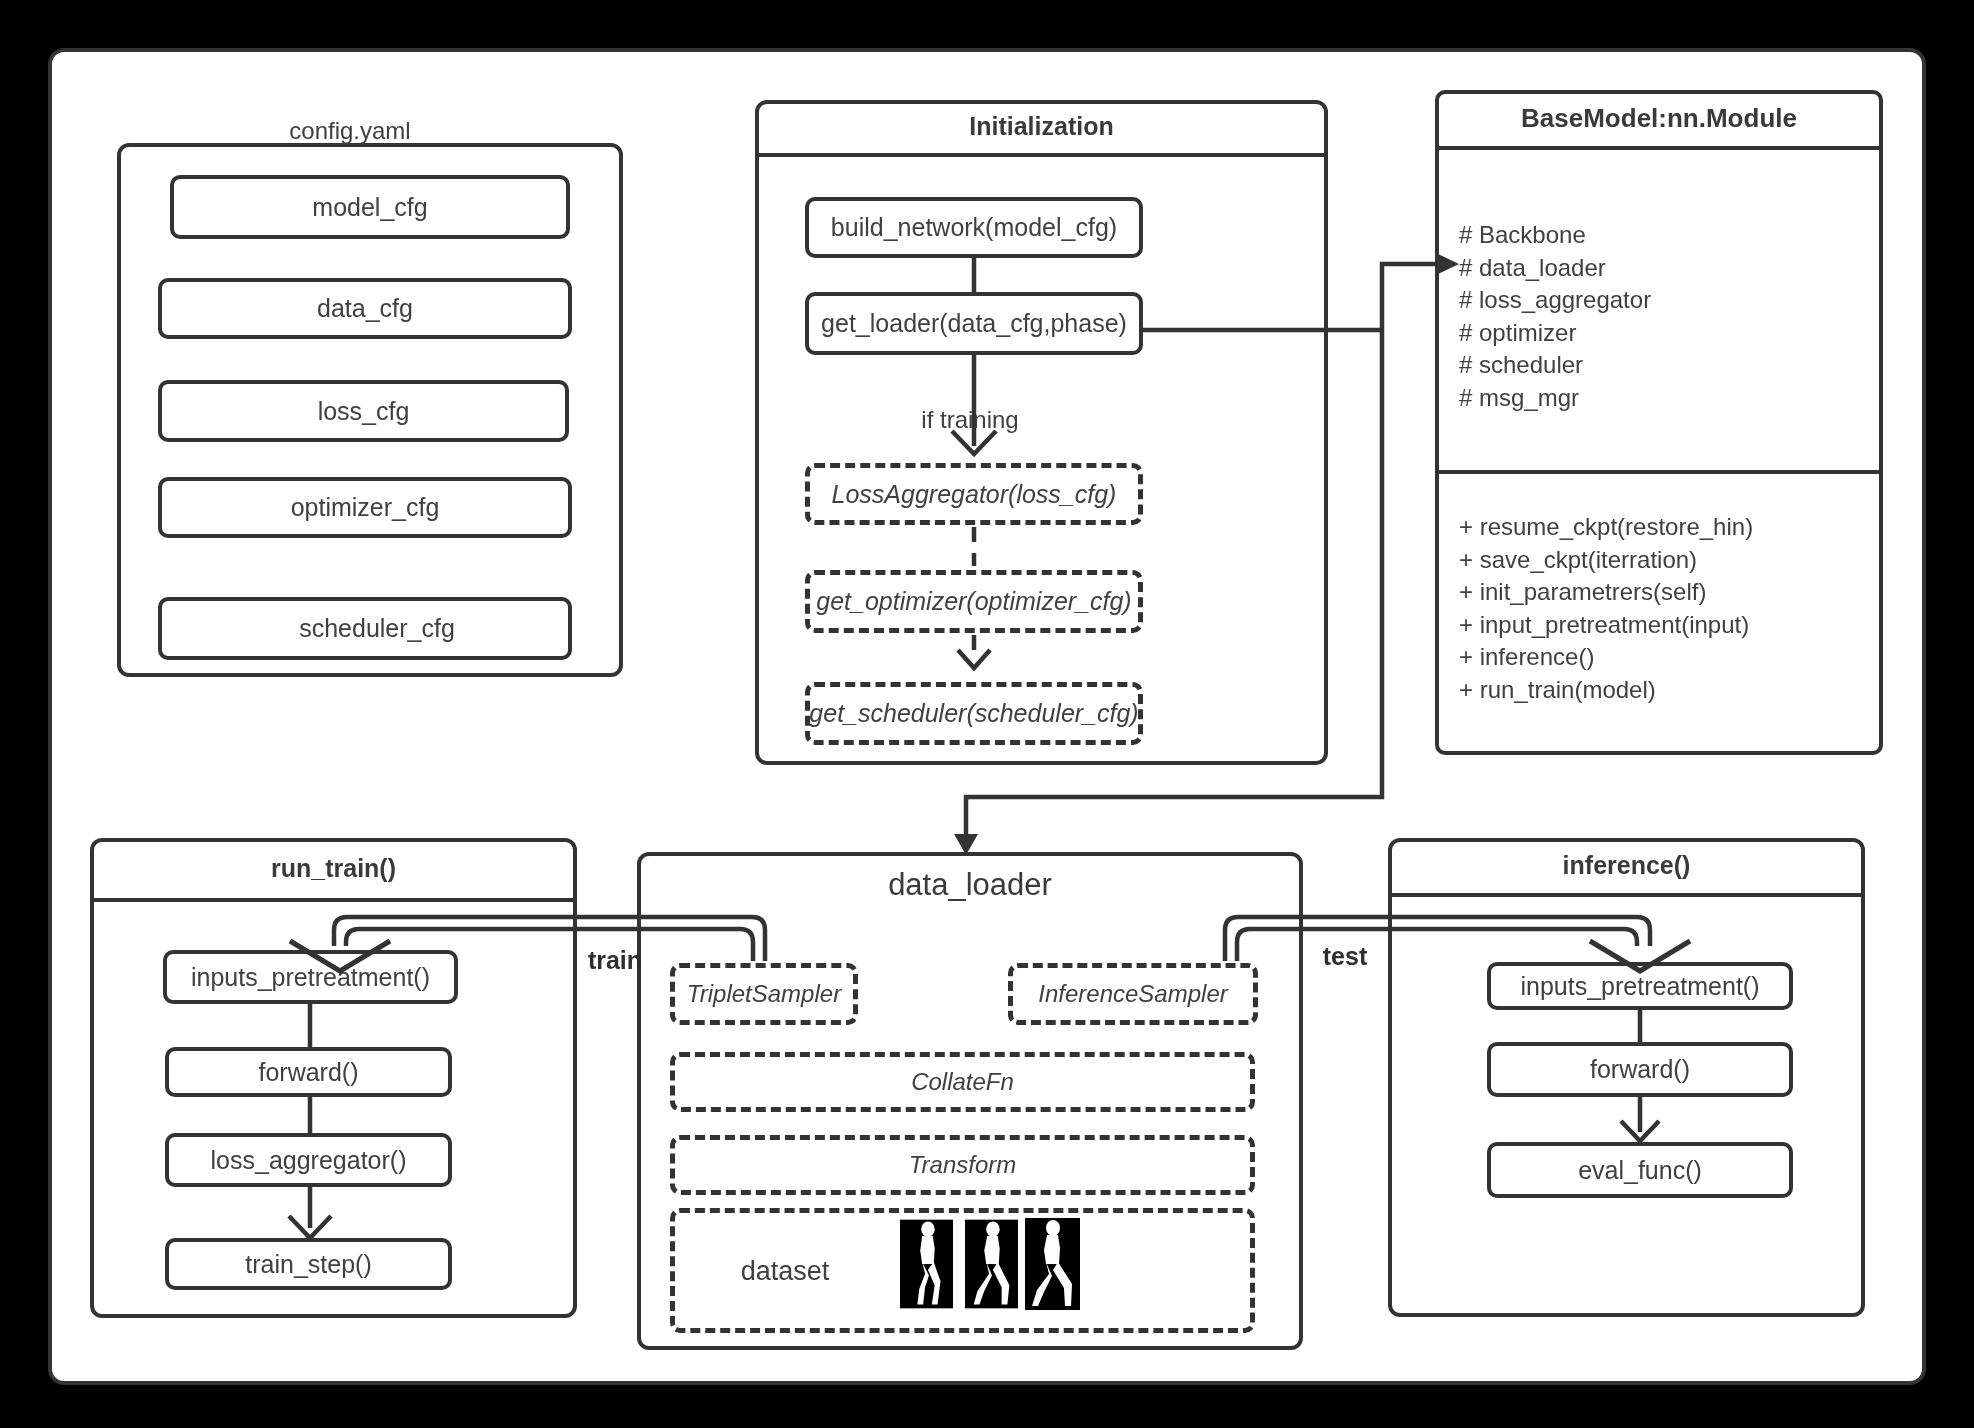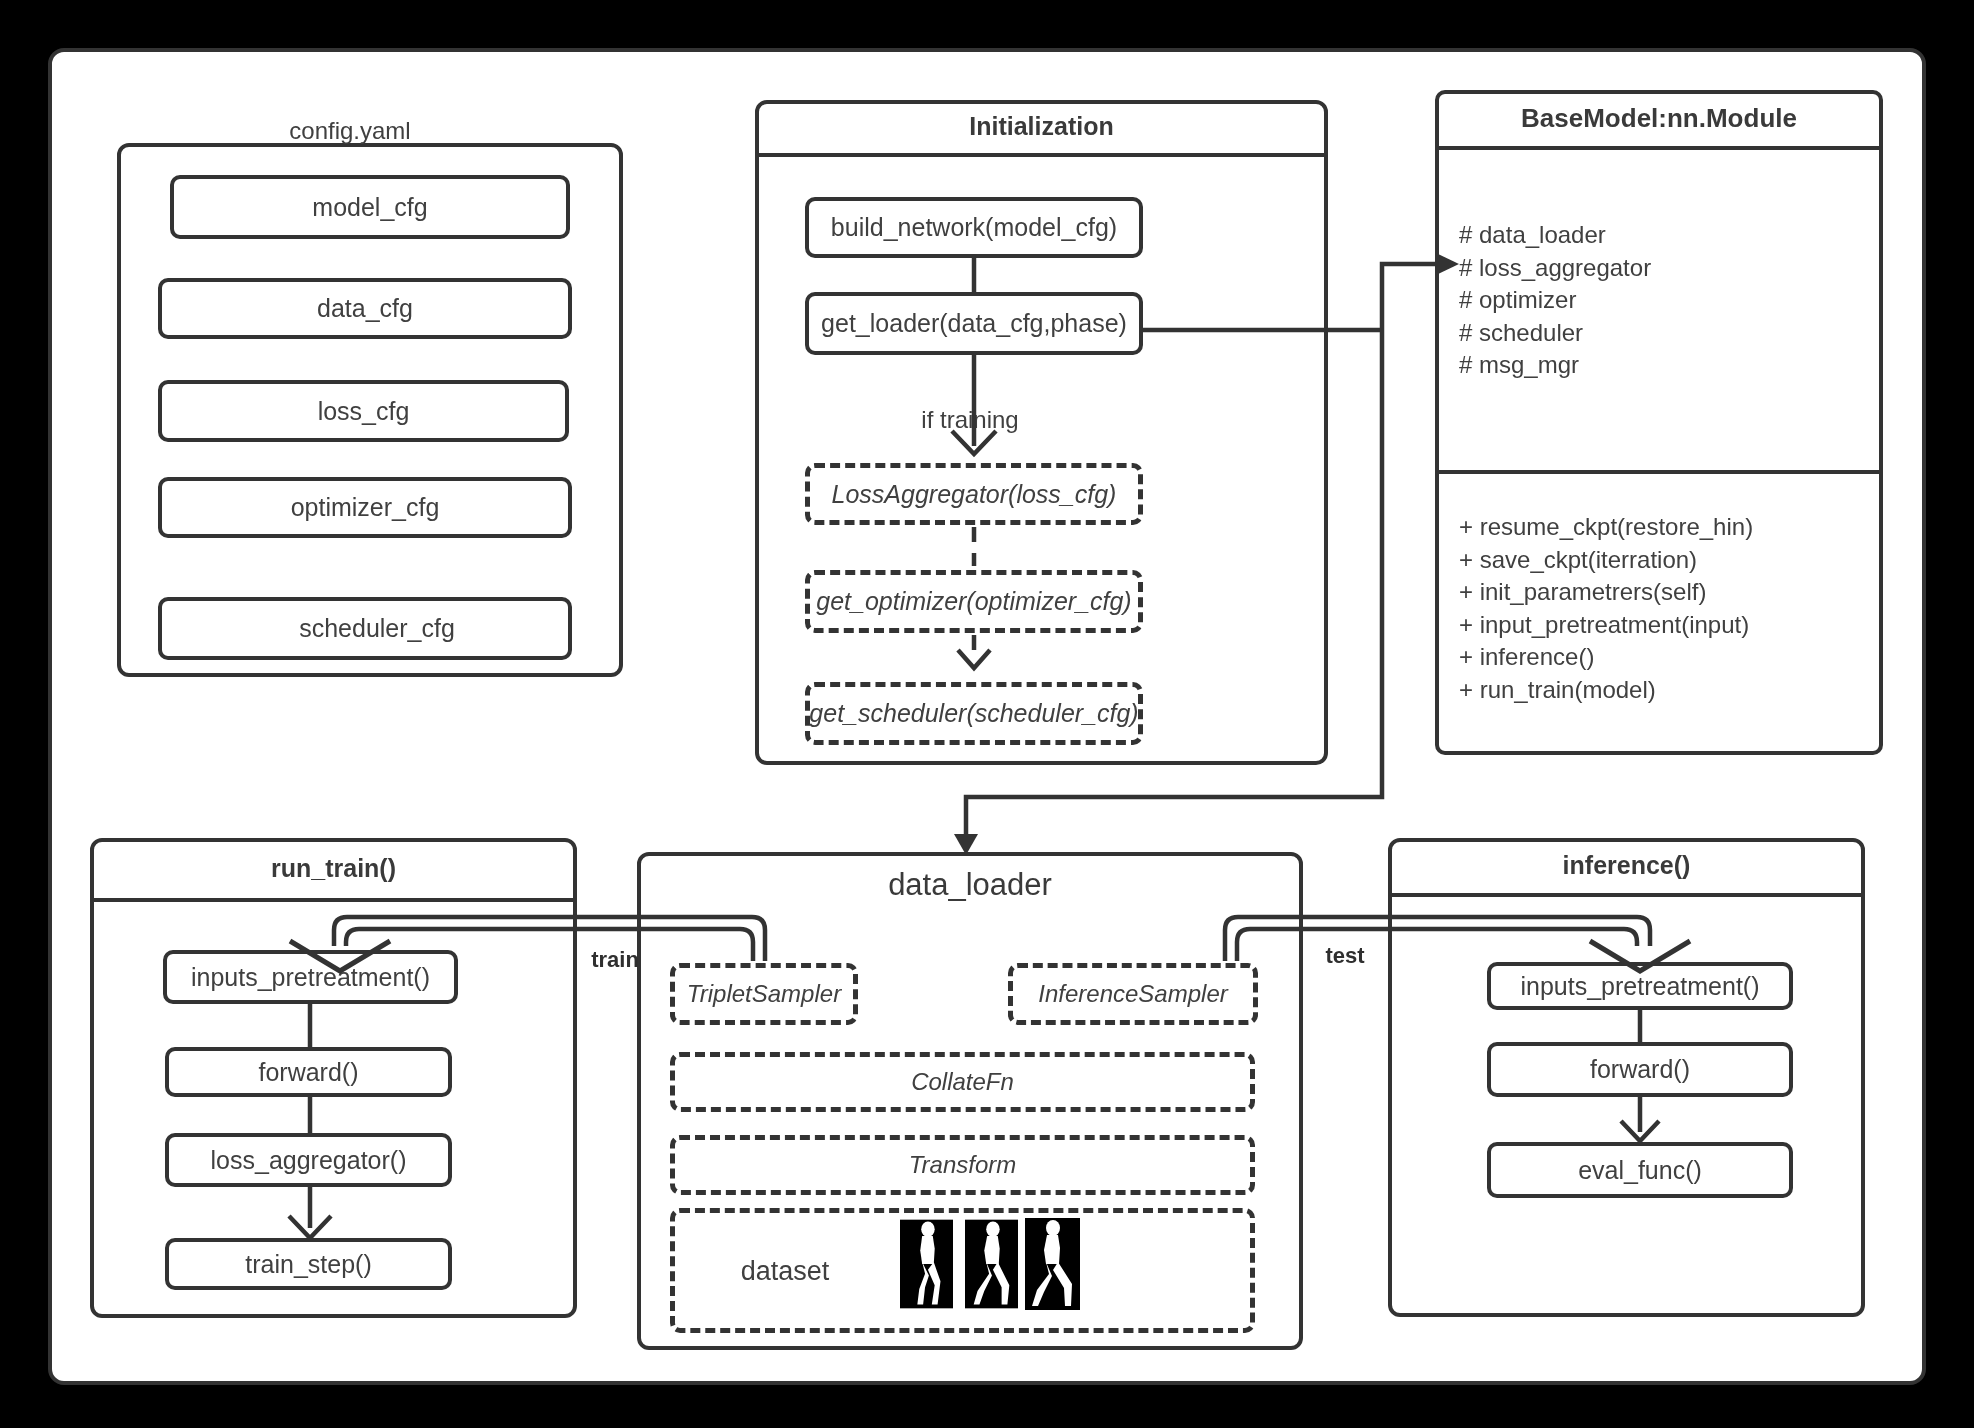--- a/index.html
+++ b/index.html
@@ -38,21 +38,21 @@
     font-size:25px;color:#404040;z-index:3;
     white-space:nowrap;
   }
   .dashed{
     border:5px dashed #333;border-radius:10px;background:transparent;font-style:italic;
   }
   .label{
     display:flex;align-items:center;justify-content:center;
     font-size:24px;color:#404040;z-index:2;white-space:nowrap;
   }
-  .edge-label{font-weight:bold;font-size:22px;color:#2f2f2f;z-index:4;}
+  .edge-label{font-weight:bold;font-size:25px;color:#2f2f2f;z-index:4;}
   .list{z-index:2;font-size:24px;color:#404040;}
   .list div{height:32.6px;line-height:32.6px;white-space:nowrap;}
   .divider{border-top:4px solid #333;z-index:2;}
   .fig{z-index:3;}
   #wires{position:absolute;left:0;top:0;width:1974px;height:1428px;z-index:10;pointer-events:none;}
 </style>
 </head>
 <body>
 
 <div class="abs canvas"></div>
@@ -70,20 +70,21 @@
 <div class="abs node" style="left:805px;top:197px;width:338px;height:61px;">build_network(model_cfg)</div>
 <div class="abs node" style="left:805px;top:292px;width:338px;height:63px;text-align:center;">get_loader(data_cfg,phase)</div>
 <div class="abs label" style="left:880px;top:402px;width:180px;height:36px;">if training</div>
 <div class="abs node dashed" style="left:805px;top:463px;width:338px;height:62px;">LossAggregator(loss_cfg)</div>
 <div class="abs node dashed" style="left:805px;top:570px;width:338px;height:63px;">get_optimizer(optimizer_cfg)</div>
 <div class="abs node dashed" style="left:805px;top:682px;width:338px;height:63px;">get_scheduler(scheduler_cfg)</div>
 
 <div class="abs panel" style="left:1435px;top:90px;width:448px;height:665px;border-radius:10px;"></div>
 <div class="abs panel-header" style="left:1435px;top:90px;width:448px;height:60px;border-left:none;border-right:none;border-top:none;font-size:26px;">BaseModel:nn.Module</div>
 <div class="abs list" style="left:1459px;top:219px;width:400px;">
+  <div># Backbone</div>
   <div># data_loader</div>
   <div># loss_aggregator</div>
   <div># optimizer</div>
   <div># scheduler</div>
   <div># msg_mgr</div>
 </div>
 <div class="abs divider" style="left:1439px;top:470px;width:440px;height:0;"></div>
 <div class="abs list" style="left:1459px;top:511px;width:400px;">
   <div>+ resume_ckpt(restore_hin)</div>
   <div>+ save_ckpt(iterration)</div>

